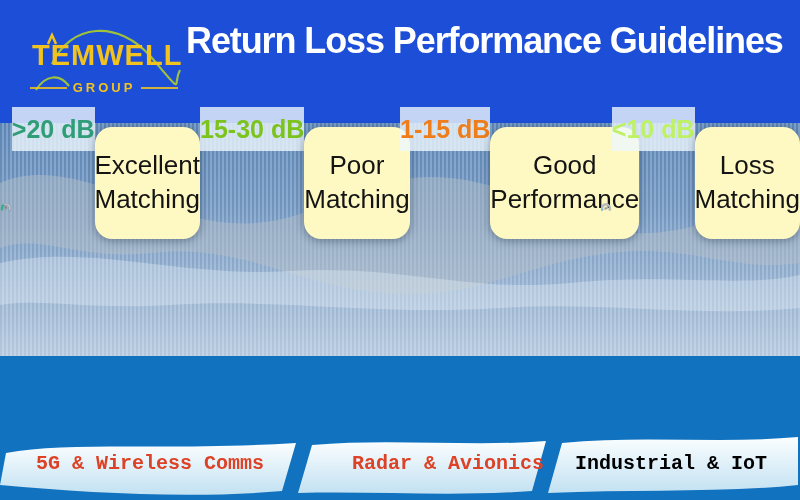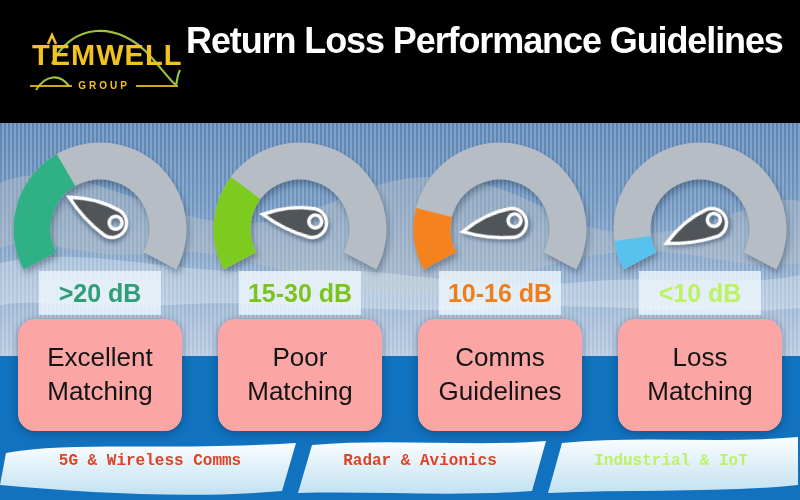--- a/index.html
+++ b/index.html
@@ -10,60 +10,60 @@
   .header{position:absolute;top:0;left:0;width:800px;height:123px;}
   .title{position:absolute;left:186px;top:20px;width:606px;color:#ffffff;
          font-size:36px;font-weight:600;letter-spacing:-1.1px;white-space:nowrap;}
   .logo{position:absolute;left:22px;top:12px;width:165px;height:100px;}
   .logo-swoosh{position:absolute;left:0;top:0;}
   .logo-name{position:absolute;left:10px;top:27px;font-size:29px;font-weight:800;
              letter-spacing:1px;color:#f2c31e;white-space:nowrap;}
   .logo-group-row{position:absolute;left:8px;top:68px;width:148px;display:flex;
                   align-items:center;gap:6px;}
   .logo-group-row .dash{flex:1;height:2px;background:#f2c31e;opacity:.85;}
-  .logo-group{font-size:10px;font-weight:bold;letter-spacing:3px;color:#f2c31e;}
+  .logo-group{font-size:13px;font-weight:bold;letter-spacing:3px;color:#f2c31e;}
 
   
   .stripes{position:absolute;top:123px;left:0;width:800px;height:233px;
     background:
       linear-gradient(rgba(255,255,255,0) 0%, rgba(255,255,255,0.12) 35%, rgba(255,255,255,0.55) 100%),
       repeating-linear-gradient(90deg,#5e85b1 0 2px,#7ba0cb 2px 4px);}
   .wave-svg{position:absolute;left:0;top:0;}
 
   
   .bottom-band{position:absolute;top:356px;left:0;width:800px;height:144px;}
 
   
   .columns{position:absolute;top:123px;left:0;width:800px;display:flex;}
-  .col{width:200px;display:flex;flex-direction:column;align-items:center;}
+  .col{width:200px;display:flex;align-items:flex-start;}
   .gauge-svg{width:200px;height:160px;margin-top:4px;}
   .track{filter:drop-shadow(2px 4px 3px rgba(25,45,70,.38));}
   .needle{filter:drop-shadow(2px 3px 2px rgba(25,45,70,.45));}
   .range-box{width:122px;height:44px;margin-top:-16px;background:rgba(237,246,252,0.8);
              display:flex;align-items:center;justify-content:center;
              font-size:25px;font-weight:bold;white-space:nowrap;}
-  .card{width:164px;height:112px;margin-top:4px;background:#fca5a5;border-radius:17px;
+  .card{width:164px;height:112px;margin-top:4px;background:#fef9c3;border-radius:17px;
         box-shadow:0 2px 9px rgba(15,35,60,.4);display:flex;flex-direction:column;
         align-items:center;justify-content:center;color:#141414;font-size:26px;
         line-height:1.3;text-align:center;}
 
   
   .apps{position:absolute;top:435px;left:0;width:800px;height:65px;}
   .app-label{position:absolute;top:17px;font-family:"Liberation Mono",monospace;
-             font-size:16px;font-weight:bold;text-align:center;white-space:nowrap;}
+             font-size:20px;font-weight:bold;text-align:center;white-space:nowrap;}
   .app-1{left:16px;width:268px;}
   .app-2{left:303px;width:234px;}
   .app-3{left:550px;width:242px;}
 </style>
 </head>
 <body>
 
 <div class="page">
 
-  <div class="header" style="background-color: #000000;">
+  <div class="header" style="background-color: #1d4ed8;">
     <div class="logo">
       <svg class="logo-swoosh" width="165" height="100" viewBox="0 0 165 100">
         <path d="M30,52 C48,12 96,6 130,46 S150,72 158,58" fill="none" stroke="#9ec23b" stroke-width="2.2"></path>
         <path d="M14,78 C24,62 38,62 47,74" fill="none" stroke="#9ec23b" stroke-width="2.2"></path>
         <path d="M26,32 l4,-9 l4,9" fill="none" stroke="#f2c31e" stroke-width="2.5"></path>
       </svg>
       <div class="logo-name">TEMWELL</div>
       <div class="logo-group-row">
         <div class="dash"></div>
         <div class="logo-group">GROUP</div>
@@ -125,25 +125,25 @@
     <div class="col">
       <svg class="gauge-svg" viewBox="0 0 200 160">
         <path class="track" d="M40,133.9 A68,68 0 1 1 160,133.9" fill="none" stroke-width="37" style="stroke: rgb(183, 189, 196);"></path>
         <path d="M40,133.9 A68,68 0 0 1 34,85.5" fill="none" stroke-width="37" style="stroke: rgb(245, 131, 29);"></path>
         <g class="needle" transform="translate(112,96) rotate(-10)">
           <path d="M-50,0 C-34,-9 -16,-14.5 0,-14.5 A14.5,14.5 0 1 1 0,14.5 C-16,13 -34,8 -50,0 Z
                    M3,-2 m-6.5,0 a6.5,6.5 0 1 0 13,0 a6.5,6.5 0 1 0 -13,0 Z" fill-rule="evenodd" stroke="#ffffff" stroke-width="3.5" style="fill: rgb(80, 85, 90);"></path>
         </g>
       </svg>
       <div class="range-box">
-        <span style="color: rgb(238, 125, 27);">10-16 dB</span>
+        <span style="color: rgb(238, 125, 27);">1-15 dB</span>
       </div>
       <div class="card">
-        <span>Comms</span>
-        <span>Guidelines</span>
+        <span>Good</span>
+        <span>Performance</span>
       </div>
     </div>
 
     <div class="col">
       <svg class="gauge-svg" viewBox="0 0 200 160">
         <path class="track" d="M40,133.9 A68,68 0 1 1 160,133.9" fill="none" stroke-width="37" style="stroke: rgb(183, 189, 196);"></path>
         <path d="M40,133.9 A68,68 0 0 1 32.7,111.5" fill="none" stroke-width="37" style="stroke: rgb(88, 194, 238);"></path>
         <g class="needle" transform="translate(112,96) rotate(-24)">
           <path d="M-50,0 C-34,-9 -16,-14.5 0,-14.5 A14.5,14.5 0 1 1 0,14.5 C-16,13 -34,8 -50,0 Z
                    M3,-2 m-6.5,0 a6.5,6.5 0 1 0 13,0 a6.5,6.5 0 1 0 -13,0 Z" fill-rule="evenodd" stroke="#ffffff" stroke-width="3.5" style="fill: rgb(80, 85, 90);"></path>
@@ -165,17 +165,17 @@
         <linearGradient id="rib" x1="0" y1="0" x2="0" y2="1">
           <stop offset="0" stop-color="#fbfeff"></stop>
           <stop offset="1" stop-color="#c2e1f2"></stop>
         </linearGradient>
       </defs>
       <path d="M6,18 C70,6 170,16 296,8 L282,56 C190,64 90,58 0,50 Z" fill="url(#rib)"></path>
       <path d="M312,10 C390,3 470,12 546,6 L532,56 C450,62 380,56 298,58 Z" fill="url(#rib)"></path>
       <path d="M562,8 C640,0 720,9 798,2 L798,50 C720,58 640,54 548,58 Z" fill="url(#rib)"></path>
     </svg>
     <div class="app-label app-1" style="color: rgb(221, 66, 39);">5G &amp; Wireless Comms</div>
-    <div class="app-label app-2" style="color: rgb(221, 66, 39);">Radar &amp; Avionics</div>
-    <div class="app-label app-3" style="color: #bef264;">Industrial &amp; IoT</div>
+    <div class="app-label app-2" style="color: rgb(221, 66, 39); margin-left: 28px;">Radar &amp; Avionics</div>
+    <div class="app-label app-3" style="color: #000000;">Industrial &amp; IoT</div>
   </div>
 
 </div>
 
 </body></html>

